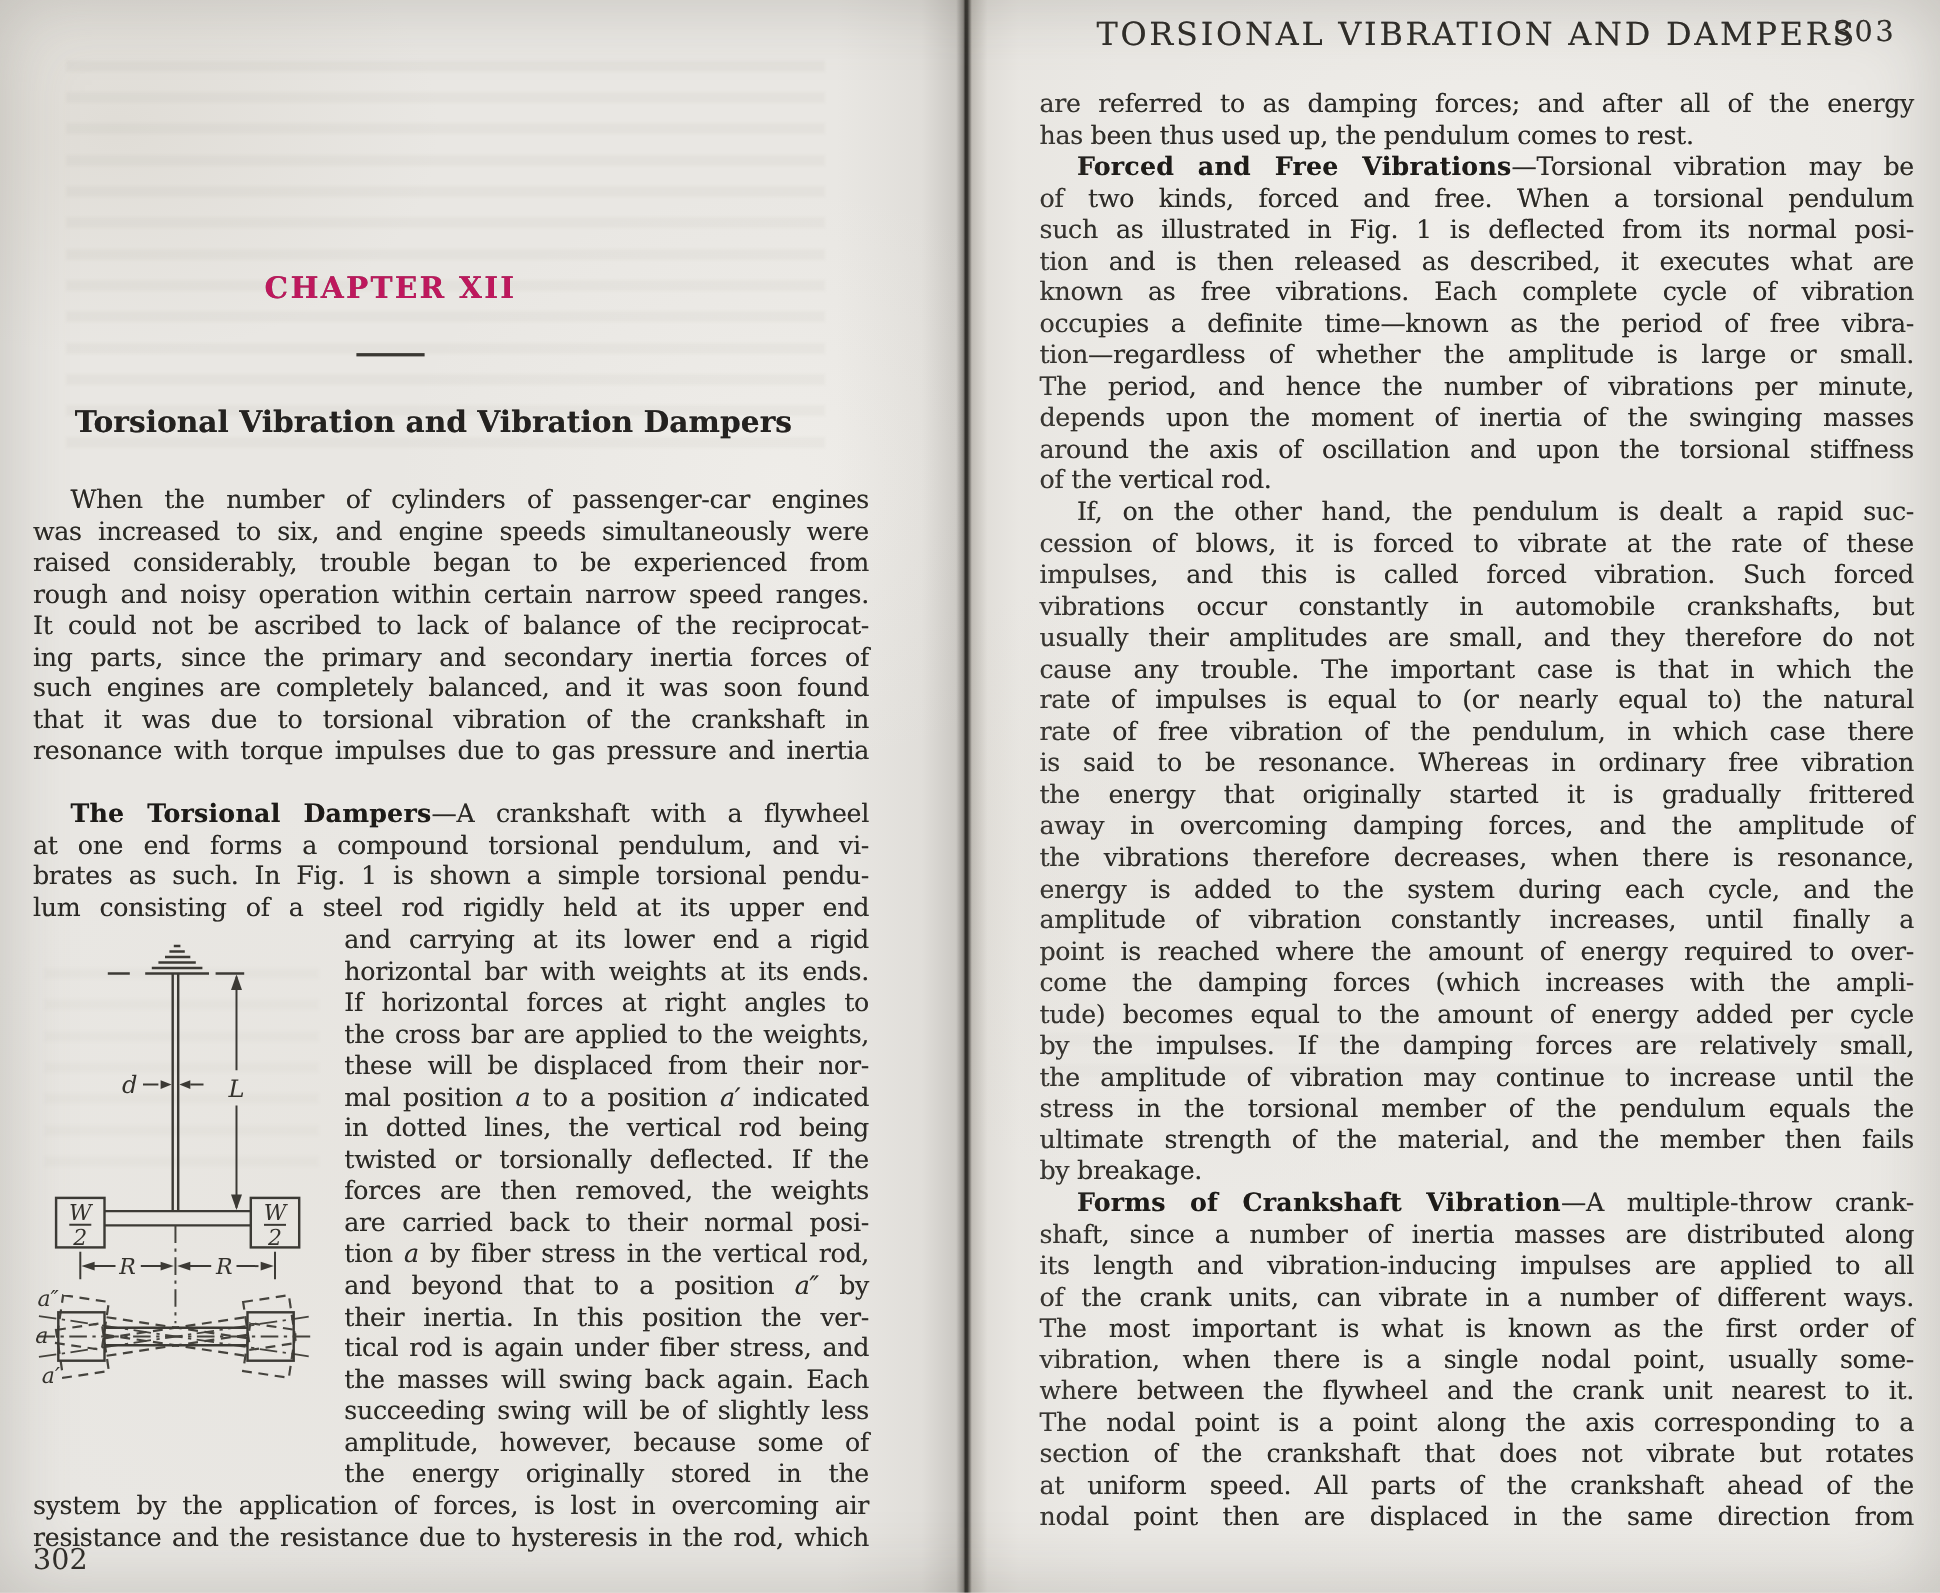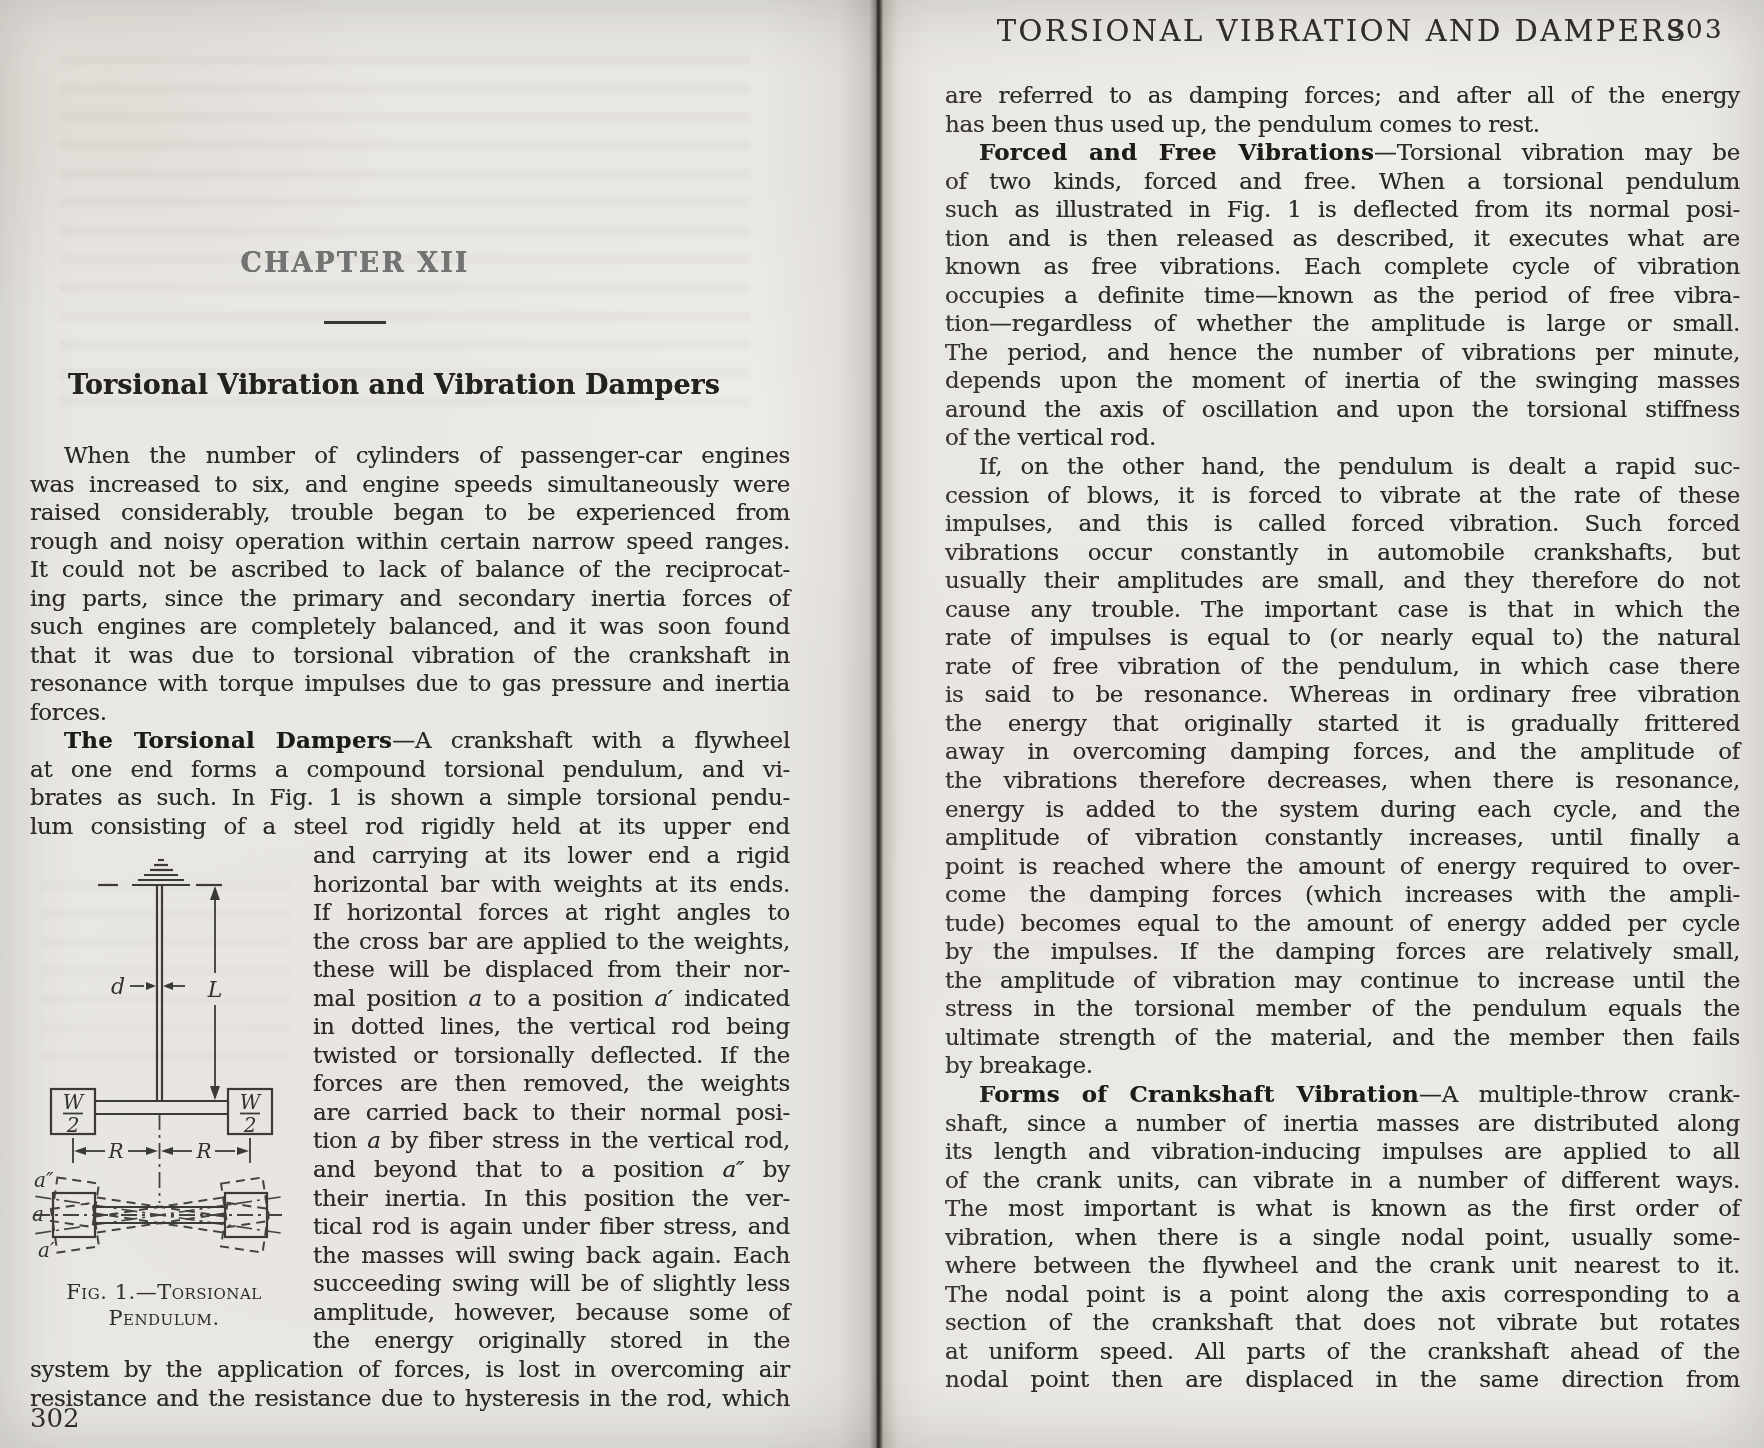--- a/index.html
+++ b/index.html
@@ -55,21 +55,21 @@
     text-align:justify;text-align-last:justify;
     white-space:normal;
     text-shadow:0 0 0.5px rgba(43,41,37,0.55);
   }
   .jline.endline{text-align-last:left;}
   .ind{display:inline-block;width:34px;}
   .jline b.lead{font-weight:bold;color:#1d1b18;letter-spacing:0.2px;}
   .jline i{font-style:italic;}
 
   .chapter-label{
-    font-weight:bold;font-size:27px;letter-spacing:2px;text-align:center;color:#737373;
+    font-weight:bold;font-size:27px;letter-spacing:2px;text-align:center;color:#be185d;
     text-shadow:0 0 0.6px rgba(36,34,32,0.6);
   }
   .chapter-rule{background:#3a3833;height:3px;}
   .chapter-title{
     font-weight:bold;font-size:27px;text-align:center;color:#242220;
     text-shadow:0 0 0.6px rgba(36,34,32,0.6);
   }
   .running-head{
     font-size:29px;letter-spacing:2.5px;text-align:center;color:#2e2c28;
     text-shadow:0 0 0.5px rgba(46,44,40,0.5);
@@ -112,21 +112,20 @@
 <div class="para" style="left:30px;top:441px;width:760px;">
     <div class="jline"><span class="ind"></span>When the number of cylinders of passenger-car engines</div>
     <div class="jline">was increased to six, and engine speeds simultaneously were</div>
     <div class="jline">raised considerably, trouble began to be experienced from</div>
     <div class="jline">rough and noisy operation within certain narrow speed ranges.</div>
     <div class="jline">It could not be ascribed to lack of balance of the reciprocat-</div>
     <div class="jline">ing parts, since the primary and secondary inertia forces of</div>
     <div class="jline">such engines are completely balanced, and it was soon found</div>
     <div class="jline">that it was due to torsional vibration of the crankshaft in</div>
     <div class="jline">resonance with torque impulses due to gas pressure and inertia</div>
-    <div class="jline endline">forces.</div>
   </div>
 
 <div class="para" style="left:30px;top:726px;width:760px;">
     <div class="jline"><span class="ind"></span><b class="lead">The Torsional Dampers</b>—A crankshaft with a flywheel</div>
     <div class="jline">at one end forms a compound torsional pendulum, and vi-</div>
     <div class="jline">brates as such. In Fig. 1 is shown a simple torsional pendu-</div>
     <div class="jline">lum consisting of a steel rod rigidly held at its upper end</div>
   </div>
 
 <div class="para" style="left:313px;top:841px;width:477px;">
@@ -242,24 +241,20 @@
     <text class="figlabel small" x="45" y="254" text-anchor="middle">W</text>
     <text class="figlabel small" x="45" y="277" text-anchor="middle" font-style="normal">2</text>
     <text class="figlabel small" x="222" y="254" text-anchor="middle">W</text>
     <text class="figlabel small" x="222" y="277" text-anchor="middle" font-style="normal">2</text>
     <text class="figlabel small" x="88" y="303" text-anchor="middle">R</text>
     <text class="figlabel small" x="176" y="303" text-anchor="middle">R</text>
     <text class="figlabel small" x="6" y="332">a″</text>
     <text class="figlabel small" x="4" y="366">a</text>
     <text class="figlabel small" x="10" y="402">a′</text>
   </svg>
-  <div class="fig-caption">
-    <div>Fig. 1.—Torsional</div>
-    <div>Pendulum.</div>
-  </div>
 </div>
 
 <div class="abs running-head" style="left:945px;top:14px;width:795px;">
   <span>TORSIONAL VIBRATION AND DAMPERS</span>
   <span class="folio folio-right">303</span>
 </div>
 
 <div class="para" style="left:945px;top:81px;width:795px;">
     <div class="jline">are referred to as damping forces; and after all of the energy</div>
     <div class="jline endline">has been thus used up, the pendulum comes to rest.</div>

